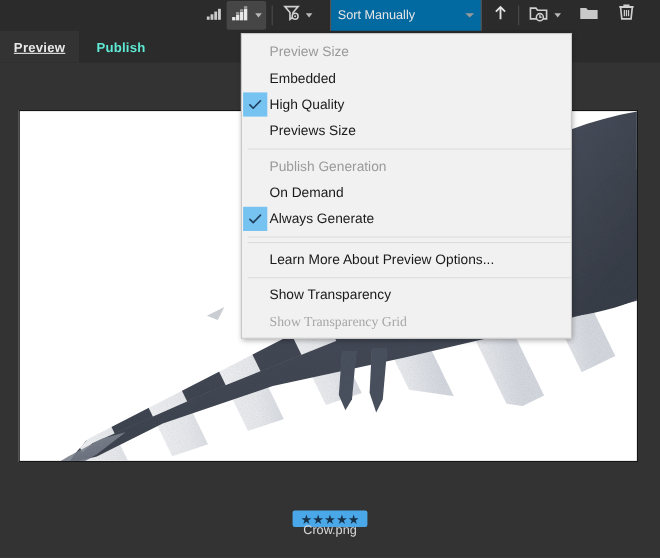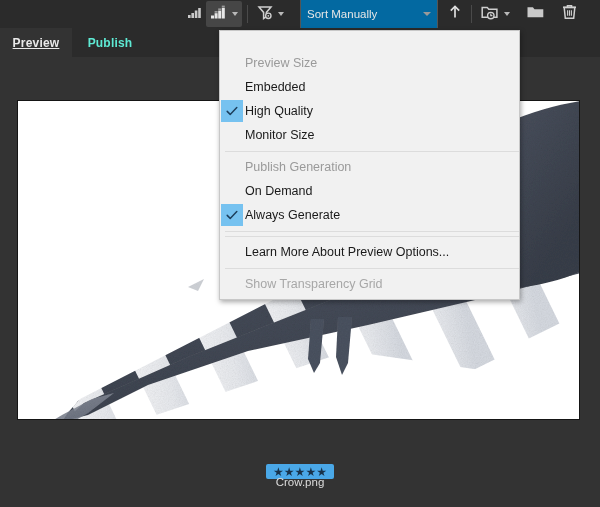--- a/index.html
+++ b/index.html
@@ -154,36 +154,36 @@
   }
 
   
   #menu {
     position: absolute;
     left: 219px; top: 30px;
     width: 301px;
     background: #f1f1f1;
     border: 1px solid #c8c8c8;
     box-shadow: 1px 2px 5px rgba(0,0,0,0.35);
-    padding: 20px 0 3px 0;
+    padding: 4px 0 3px 0;
     z-index: 50;
   }
   .mi {
     position: relative;
     height: 24px;
     display: flex;
     align-items: center;
     font-size: 12.5px;
     cursor: default;
   }
   .mi .mi-label { padding-left: 25px; }
   .mi.header { color: #9a9a9a; }
   .mi.header .mi-label { padding-left: 25px; }
   .mi.item { color: #1a1a1a; }
-  .mi.item.disabled { color: #a7a7a7; }
+  .mi.item.disabled { color: #a7a7a7; font-family: Liberation Serif, serif; }
   .mi .check-box {
     position: absolute;
     left: 1px; top: 1px;
     width: 22px; height: 22px;
     background: #76c2f0;
     display: flex;
     align-items: center;
     justify-content: center;
   }
   .mi .check-box svg { display: block; }
@@ -464,21 +464,21 @@
     <div class="mi item">
       <span class="check-box">
         <svg width="14" height="14" viewBox="0 0 14 14">
           <path d="M2.2 7.4 L5.2 10.4 L11.8 3.6" fill="none" stroke="#1d3f5c" stroke-width="1.5" stroke-linecap="round" stroke-linejoin="round"></path>
         </svg>
       </span>
       <span class="mi-label">High Quality</span>
     </div>
 
     <div class="mi item">
-      <span class="mi-label">Monitor Size</span>
+      <span class="mi-label">Previews Size</span>
     </div>
 
     <div class="mdiv"></div>
 
     <div class="mi header">
       <span class="mi-label">Publish Generation</span>
     </div>
 
     <div class="mi item">
       <span class="mi-label">On Demand</span>
@@ -497,20 +497,23 @@
 
 
     <div class="mdiv"></div>
 
     <div class="mi item">
       <span class="mi-label">Learn More About Preview Options...</span>
     </div>
 
     <div class="mdiv"></div>
 
+    <div class="mi item">
+      <span class="mi-label">Show Transparency</span>
+    </div>
 
     <div class="mi item disabled">
       <span class="mi-label">Show Transparency Grid</span>
     </div>
 
   </div>
 
 </div>
 
 </body></html>

